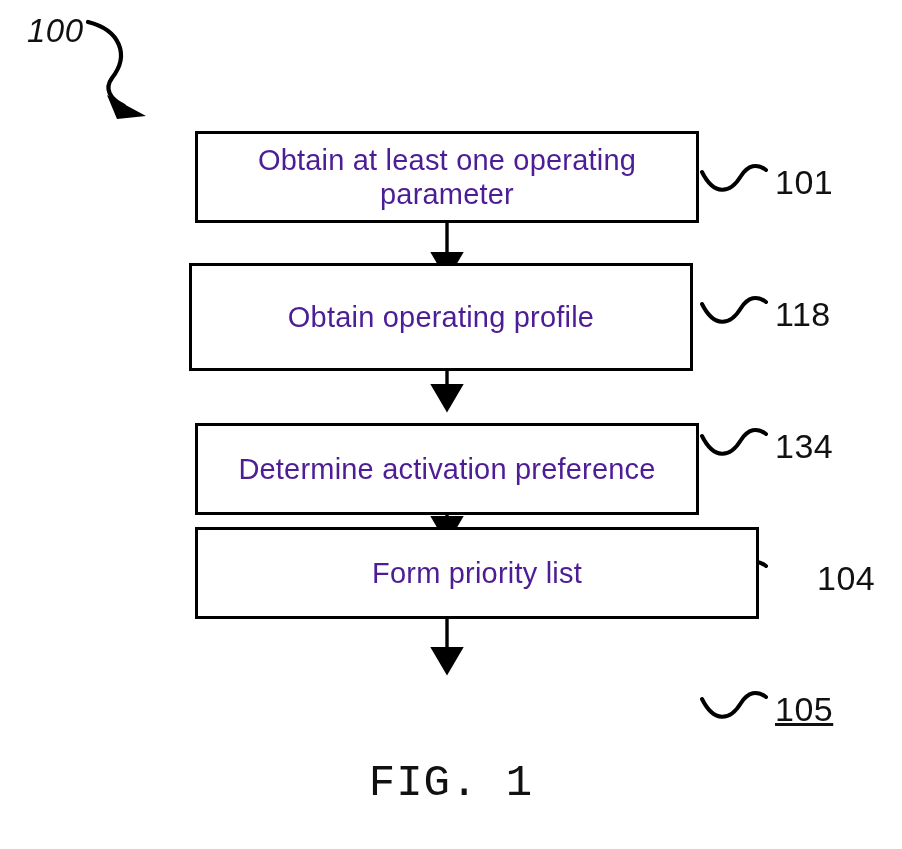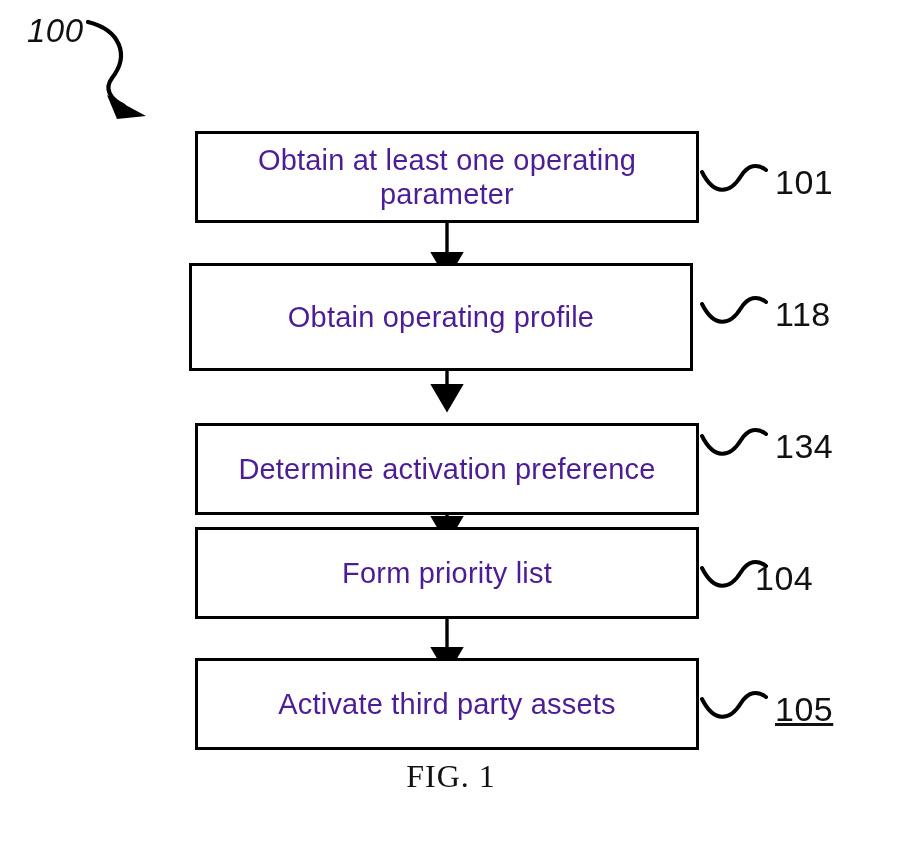--- a/index.html
+++ b/index.html
@@ -62,22 +62,22 @@
     font-size: 33px;
     color: #111111;
     letter-spacing: 0.5px;
     white-space: nowrap;
     font-style: italic;
   }
   .fig-caption {
     position: absolute;
     width: 902px;
     text-align: center;
-    font-family: Liberation Serif, serif;
-    font-size: 32px;
+    font-family: Liberation Mono, monospace;
+    font-size: 44px;
     letter-spacing: 1px;
     color: #111111;
     white-space: nowrap;
   }
 </style>
 </head>
 <body>
 
 <div id="figure-root">
 
@@ -120,25 +120,22 @@
   <div class="step-box" style="left:189px; top:263px; width:504px; height:108px;">
     <span class="step-label">Obtain operating profile</span>
   </div>
   <div class="ref-numeral" style="left:775px; top:295px;">118</div>
 
   <div class="step-box" style="left:195px; top:395px; width:504px; height:92px;margin-top:28px;">
     <span class="step-label">Determine activation preference</span>
   </div>
   <div class="ref-numeral" style="left:775px; top:427px;">134</div>
 
-  <div class="step-box" style="left:195px; top:527px; width:504px; height:92px;">
+  <div class="step-box" style="left:195px; top:527px; width:564px; height:92px;">
     <span class="step-label">Form priority list</span>
   </div>
-  <div class="ref-numeral" style="left:755px; top:559px;">104</div>
+  <div class="ref-numeral" style="left:817px; top:559px;">104</div>
 
-  <div class="step-box" style="left:195px; top:658px; width:504px; height:92px;">
-    <span class="step-label">Activate third party assets</span>
-  </div>
   <div class="ref-numeral" style="left:775px; top:690px;text-decoration:underline;">105</div>
 
   <div class="fig-caption" style="left:0; top:758px;">FIG. 1</div>
 
 </div>
 
 </body></html>

